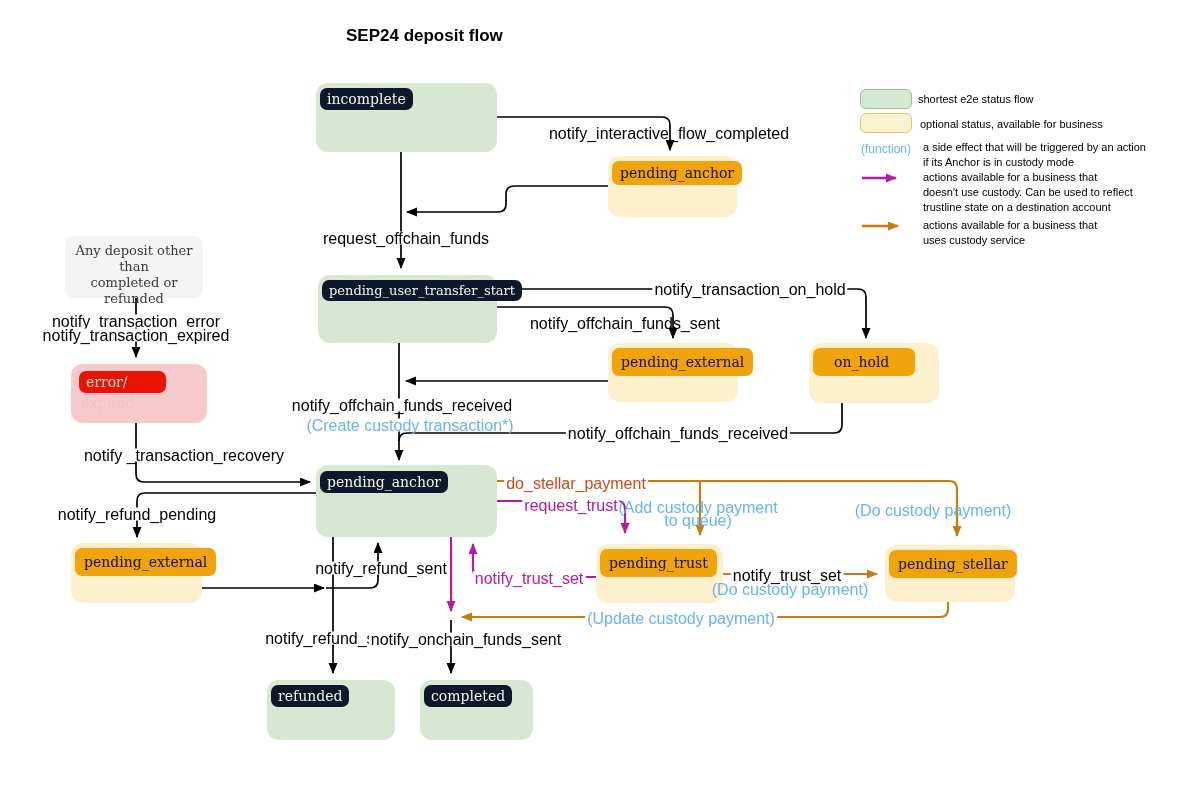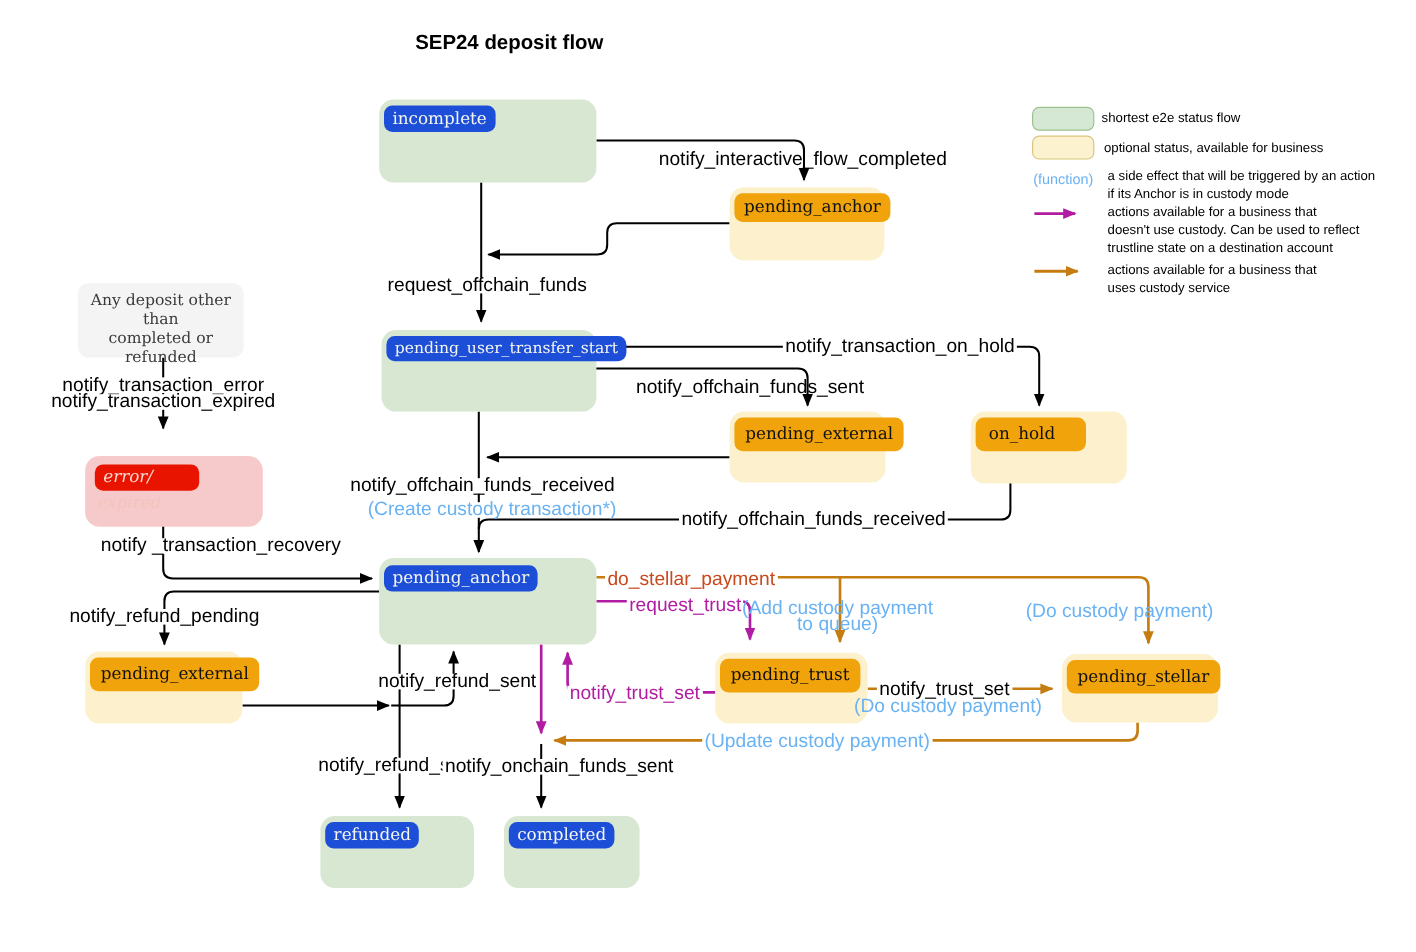--- a/index.html
+++ b/index.html
@@ -8,21 +8,21 @@
   #wires{position:absolute;left:0;top:0;z-index:1;}
   .node{position:absolute;border-radius:12px;z-index:2;}
   .gbox{background:#d7e7d2;}
   .ybox{background:#fdf1cd;}
   .pinkbox{background:#f6caca;}
   .graybox{background:#f4f4f4;border-radius:9px;z-index:2;position:absolute;
            font-family:"DejaVu Serif",serif;font-size:13px;color:#3a3a3a;
            text-align:center;line-height:16px;padding-top:7px;box-sizing:border-box;}
   .chip{position:absolute;left:4px;top:5px;border-radius:7px;white-space:nowrap;
         font-family:"DejaVu Serif",serif;}
-  .gchip{background:#1d4ed8;color:#f4f6ef;font-size:14px;padding:3px 7px;}
+  .gchip{background:#0f172a;color:#f4f6ef;font-size:14px;padding:3px 7px;}
   .ochip{background:#f0a30a;color:#111;font-size:14px;padding:6px 9px;}
   .rchip{background:#e91400;color:#f8d8d0;font-size:14px;padding:3px 38px 3px 7px;left:8px;top:7px;}
   .expired{position:absolute;left:10px;top:31px;font-family:"DejaVu Serif",serif;
            font-size:14px;color:#f3c3bd;z-index:3;}
   .elabel{position:absolute;z-index:3;font-size:16px;color:#000;background:#ffffff;
           padding:0 2px;white-space:nowrap;transform:translate(-50%,-50%);line-height:13px;}
   .nobg{background:transparent;}
   .blue{color:#69b2f3;}
   .magenta{color:#b11ca2;}
   .orangered{color:#c9491c;}
@@ -95,30 +95,30 @@
 
   <div class="node gbox" style="left:318px;top:275px;width:179px;height:68px;">
     <span class="chip gchip" style="font-size:13px;">pending_user_transfer_start</span>
   </div>
 
   <div class="node ybox" style="left:608px;top:343px;width:130px;height:59px;">
     <span class="chip ochip">pending_external</span>
   </div>
 
   <div class="node ybox" style="left:809px;top:343px;width:130px;height:60px;">
-    <span class="chip ochip" style="padding:6px 26px 6px 11px;">on_hold</span>
+    <span class="chip ochip" style="padding:6px 26px 6px 21px;">on_hold</span>
   </div>
 
   <div class="graybox" style="left:65px;top:236px;width:138px;height:62px;">
     <div>Any deposit other than</div>
     <div>completed or</div>
     <div>refunded</div>
   </div>
 
-  <div class="node pinkbox" style="left:71px;top:380px;width:148px;height:59px;font-style:italic;">
+  <div class="node pinkbox" style="left:71px;top:364px;width:136px;height:59px;">
     <span class="chip rchip">error/</span>
     <span class="expired">expired</span>
   </div>
 
   <div class="node gbox" style="left:316px;top:465px;width:181px;height:72px;">
     <span class="chip gchip" style="top:6px;">pending_anchor</span>
   </div>
 
   <div class="node ybox" style="left:71px;top:543px;width:131px;height:60px;">
     <span class="chip ochip">pending_external</span>

